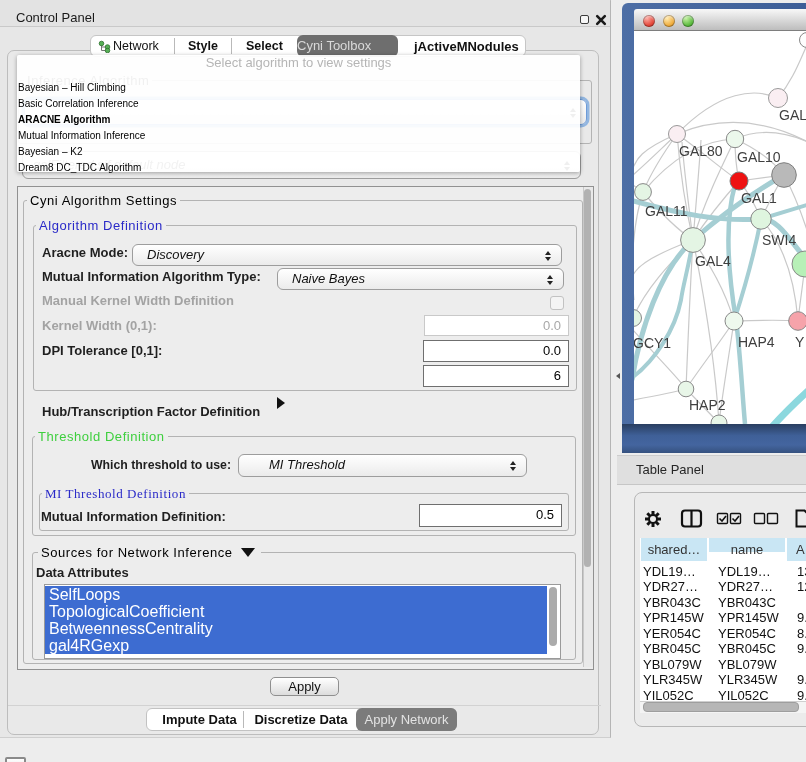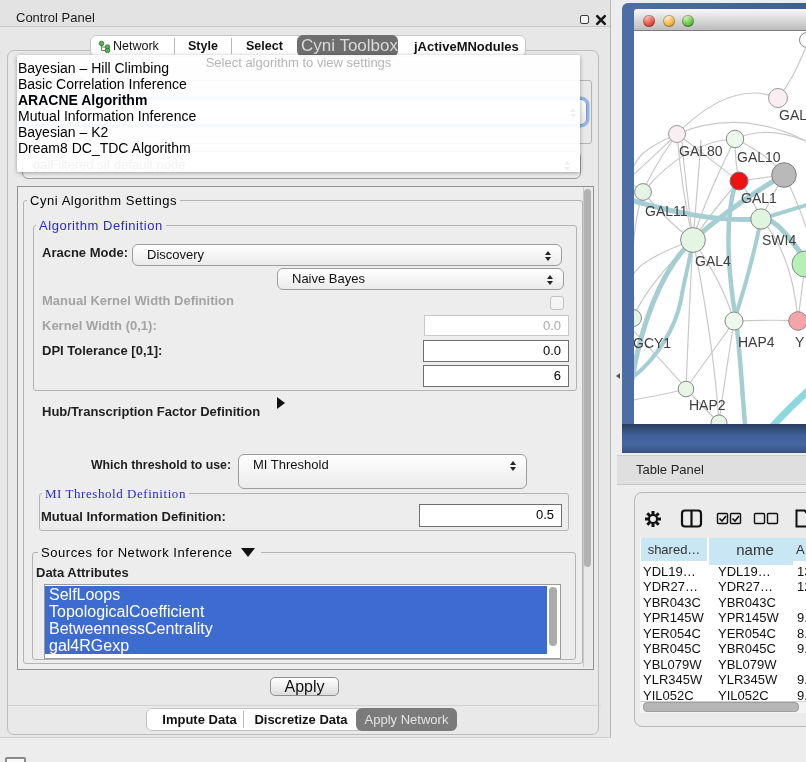--- a/index.html
+++ b/index.html
@@ -3,21 +3,21 @@
 <meta charset="utf-8">
 <style>
 html,body{margin:0;padding:0;}
 body{width:806px;height:762px;overflow:hidden;background:#ededed;font-family:"Liberation Sans",sans-serif;}
 #app{position:relative;width:806px;height:762px;}
 .abs{position:absolute;}
 .lbl{position:absolute;font-size:13px;font-weight:bold;color:#1f1f1f;line-height:16px;white-space:nowrap;}
 .dis{color:#a3a3a3;}
 .grp{position:absolute;border:1px solid #b3b3b3;border-radius:3px;}
 .grp>span{position:absolute;top:-8px;left:5px;background:#ededed;padding:0 3px;font-size:13px;letter-spacing:0.55px;line-height:15px;white-space:nowrap;}
-.combo{position:absolute;box-sizing:border-box;background:linear-gradient(#ffffff,#ebebeb);border:1px solid #9d9d9d;border-radius:6px;font-size:13px;color:#111;white-space:nowrap;}
+.combo{position:absolute;box-sizing:border-box;background:linear-gradient(#ffffff,#ebebeb);border:1px solid #9d9d9d;border-radius:6px;font-size:13px;color:#111;white-space:nowrap;font-style:italic;}
 .st{position:absolute;right:9px;width:7px;}
 .st i{display:block;width:0;height:0;border-left:3.5px solid transparent;border-right:3.5px solid transparent;}
 .st i.u{border-bottom:4px solid #222;margin-bottom:2px;}
 .st i.d{border-top:4px solid #222;}
 .tl{width:12px;height:12px;border-radius:50%;box-shadow:inset 0 0 0 1px rgba(0,0,0,0.28), inset 0 2px 2px rgba(255,255,255,0.5);}
 .fld{position:absolute;box-sizing:border-box;background:#fff;border:1px solid #7d7d7d;font-size:13px;color:#000;text-align:right;white-space:nowrap;}
 </style>
 </head>
 <body>
 <div id="app">
@@ -32,21 +32,21 @@
     </svg>
 
 <div class="abs" style="left:7px;top:50px;width:590px;height:683px;background:#e9e9e9;border:1px solid #bdbdbd;border-radius:7px;"></div>
 
 <div class="abs" style="left:17px;top:186px;width:575px;height:482px;background:#ededed;border:1px solid #919191;"></div>
 
 <div class="abs" style="left:583px;top:187px;width:9px;height:480px;background:#e9e9e9;border-left:1px solid #c9c9c9;"></div>
 <div class="abs" style="left:584px;top:189px;width:7px;height:378px;background:#b2b2b2;border-radius:3.5px;"></div>
 
 <div class="abs" id="toptabs" style="left:90px;top:35px;width:436px;height:22px;background:#fff;border:1px solid #c6c6c6;border-radius:6px;box-sizing:border-box;"></div>
-<div class="abs" style="left:297px;top:35px;width:101px;height:22px;background:#6e6e6e;border-radius:6px;color:#d9d9d9;font-size:17px;text-align:right;line-height:22px;">Cyni Toolbox</div>
+<div class="abs" style="left:297px;top:35px;width:101px;height:22px;background:#6e6e6e;border-radius:6px;color:#d9d9d9;font-size:13px;text-align:left;line-height:22px;">Cyni Toolbox</div>
 <svg class="abs" style="left:98px;top:40px;" width="13" height="13">
 <path d="M3.5 3.5 L3.5 10.5 L9.5 10.5 M3.5 7 L9.5 7" stroke="#777" stroke-width="1" fill="none"></path>
 <circle cx="3.5" cy="3.5" r="2.3" fill="#56b056" stroke="#2c702c" stroke-width="0.8"></circle>
 <circle cx="9.5" cy="7" r="2.3" fill="#56b056" stroke="#2c702c" stroke-width="0.8"></circle>
 <circle cx="9.5" cy="10.5" r="2.3" fill="#56b056" stroke="#2c702c" stroke-width="0.8"></circle>
 </svg>
 <div class="abs" style="left:113px;top:35px;height:22px;line-height:23px;font-size:12.5px;font-weight:normal;color:#111;">Network</div>
 <div class="abs" style="left:174px;top:38px;width:1px;height:16px;background:#b9b9b9;"></div>
 <div class="abs" style="left:188px;top:35px;height:22px;line-height:23px;font-size:12.5px;font-weight:bold;color:#111;">Style</div>
 <div class="abs" style="left:231px;top:38px;width:1px;height:16px;background:#b9b9b9;"></div>
@@ -72,61 +72,65 @@
     </div>
 <div class="grp" style="left:33px;top:225px;width:542px;height:164px;">
       <span style="left:2px;color:#2a2ac8;">Algorithm Definition</span>
     </div>
 
 <div class="lbl" style="left:42px;top:245px;">Aracne Mode:</div>
 <div class="combo" style="left:132px;top:244px;width:430px;height:22px;line-height:20px;padding-left:14px;">Discovery<span class="st" style="top:6px;">
         <i class="u"></i>
         <i class="d"></i>
       </span></div>
+<div class="lbl" style="left:42px;top:269px;">Mutual Information Algorithm Type:</div>
 <div class="combo" style="left:277px;top:268px;width:287px;height:22px;line-height:20px;padding-left:14px;">Naive Bayes<span class="st" style="top:6px;">
         <i class="u"></i>
         <i class="d"></i>
       </span></div>
 <div class="lbl dis" style="left:42px;top:293px;">Manual Kernel Width Definition</div>
 <div class="abs" style="left:550px;top:296px;width:12px;height:12px;background:#f4f4f4;border:1px solid #c2c2c2;border-radius:3px;"></div>
 <div class="lbl dis" style="left:42px;top:318px;">Kernel Width (0,1):</div>
 <div class="fld" style="left:424px;top:315px;width:145px;height:21px;line-height:19px;border-color:#c9c9c9;color:#a8a8a8;padding-right:7px;">0.0</div>
 <div class="lbl" style="left:42px;top:343px;">DPI Tolerance [0,1]:</div>
 <div class="fld" style="left:423px;top:340px;width:146px;height:22px;line-height:19px;border-width:1.5px;border-color:#6f6f6f;padding-right:7px;">0.0</div>
 <div class="fld" style="left:423px;top:365px;width:146px;height:22px;line-height:19px;border-width:1.5px;border-color:#6f6f6f;padding-right:7px;">6</div>
 
 <div class="lbl" style="left:42px;top:396px;margin-top:8px;">Hub/Transcription Factor Definition</div>
 <div class="abs" style="left:277px;top:397px;width:0;height:0;border-top:6px solid transparent;border-bottom:6px solid transparent;border-left:8px solid #111;"></div>
 
+<div class="grp" style="left:32px;top:436px;width:542px;height:98px;">
+      <span style="left:2px;color:#3ecf3e;">Threshold Definition</span>
+    </div>
 <div class="lbl" style="left:88px;top:457px;width:143px;text-align:right;font-size:12.3px;">Which threshold to use:</div>
-<div class="combo" style="left:238px;top:454px;width:289px;height:35px;line-height:20px;padding-left:14px;">MI Threshold<span class="st" style="top:6px;">
+<div class="combo" style="left:238px;top:454px;width:289px;height:23px;line-height:20px;padding-left:30px;">MI Threshold<span class="st" style="top:6px;">
         <i class="u"></i>
         <i class="d"></i>
       </span></div>
 <div class="grp" style="left:39px;top:493px;width:528px;height:36px;">
       <span style="left:2px;color:#2a2ac8;font-family:Liberation Serif, serif;">MI Threshold Definition</span>
     </div>
 <div class="lbl" style="left:41px;top:509px;">Mutual Information Definition:</div>
 <div class="fld" style="left:419px;top:504px;width:143px;height:23px;line-height:19px;border-width:1.5px;border-color:#6f6f6f;padding-right:7px;">0.5</div>
 
 <div class="grp" style="left:32px;top:552px;width:542px;height:106px;">
       <span style="padding-right:28px;">Sources for Network Inference</span>
     </div>
 <div class="abs" style="left:241px;top:548px;width:0;height:0;border-left:7px solid transparent;border-right:7px solid transparent;border-top:9px solid #111;"></div>
 <div class="lbl" style="left:36px;top:565px;">Data Attributes</div>
 <div class="abs" style="left:44px;top:584px;width:515px;height:73px;background:#fff;border:1px solid #9a9a9a;"></div>
 <div class="abs" style="left:45px;top:586px;width:502px;height:68px;background:#3d6cd1;"></div>
 <div class="abs" style="left:49px;top:586px;font-size:16px;line-height:17px;color:#fff;">SelfLoops<br>TopologicalCoefficient<br>BetweennessCentrality<br>gal4RGexp</div>
 <div class="abs" style="left:549px;top:587px;width:8px;height:59px;background:#ababab;border-radius:4px;"></div>
 
-<div class="abs" style="left:270px;top:677px;width:67px;height:17px;background:linear-gradient(#ffffff,#dcdcdc);border:1px solid #8f8f8f;border-radius:5px;font-size:16px;text-align:center;line-height:17px;color:#111;">Apply</div>
+<div class="abs" style="left:270px;top:677px;width:67px;height:17px;background:linear-gradient(#ffffff,#dcdcdc);border:1px solid #8f8f8f;border-radius:5px;font-size:13px;text-align:center;line-height:17px;color:#111;">Apply</div>
 
 <div class="abs" style="left:17px;top:55px;width:563px;height:117px;background:rgba(255,255,255,0.93);border-radius:2px;box-shadow:0 1px 4px rgba(0,0,0,0.35);z-index:5;"></div>
 <div class="abs" style="left:17px;top:55px;width:563px;height:14px;text-align:center;font-size:13px;color:#b5b5b5;z-index:6;">Select algorithm to view settings</div>
-<div class="abs" style="left:18px;top:60px;font-size:14px;line-height:16px;color:#000;z-index:6;">Bayesian – Hill Climbing<br>Basic Correlation Inference<br><b>ARACNE Algorithm</b><br>Mutual Information Inference<br>Bayesian – K2<br>Dream8 DC_TDC Algorithm</div>
+<div class="abs" style="left:18px;top:80px;font-size:10px;line-height:16px;color:#000;z-index:6;">Bayesian – Hill Climbing<br>Basic Correlation Inference<br><b>ARACNE Algorithm</b><br>Mutual Information Inference<br>Bayesian – K2<br>Dream8 DC_TDC Algorithm</div>
 
 <div class="abs" style="left:8px;top:705px;width:593px;height:1px;background:#d2d2d2;"></div>
 
 <div class="abs" style="left:146px;top:708px;width:311px;height:23px;background:#fff;border:1px solid #c2c2c2;border-radius:6px;box-sizing:border-box;"></div>
 <div class="abs" style="left:356px;top:708px;width:101px;height:23px;background:#7b7b7b;border-radius:6px;color:#e3e3e3;font-size:13px;text-align:center;line-height:23px;">Apply Network</div>
 <div class="abs" style="left:156px;top:708px;width:87px;height:23px;line-height:24px;font-size:13px;font-weight:bold;color:#111;text-align:center;">Impute Data</div>
 <div class="abs" style="left:243px;top:711px;width:1px;height:17px;background:#b9b9b9;"></div>
 <div class="abs" style="left:248px;top:708px;width:106px;height:23px;line-height:24px;font-size:13px;font-weight:bold;color:#111;text-align:center;">Discretize Data</div>
 
 <div class="abs" style="left:5px;top:757px;width:17px;height:12px;border:2px solid #8a8a8a;border-radius:2px;background:linear-gradient(#fff,#ddd);"></div>
@@ -239,21 +243,21 @@
 <rect x="86.5" y="4.5" width="10" height="10" rx="1"></rect>
 <path d="M75.5 9.5 l2.5 2.5 l4 -5" stroke-width="1.6"></path>
 <path d="M88.5 9.5 l2.5 2.5 l4 -5" stroke-width="1.6"></path>
 <rect x="110.5" y="4.5" width="10" height="10" rx="1"></rect>
 <rect x="123.5" y="4.5" width="10" height="10" rx="1"></rect>
 <path d="M152.5 1.5 h8 l5 5 v11 h-13 z" stroke-width="2"></path>
 </g>
 </svg>
 <div class="abs" style="left:640px;top:538px;width:166px;height:174px;background:#fff;"></div>
 <div class="abs" style="left:641px;top:538px;width:66px;height:23px;background:#c9e6f4;font-size:13px;text-align:center;line-height:23px;color:#333;">shared…</div>
-<div class="abs" style="left:709px;top:538px;width:76px;height:27px;background:#c9e6f4;font-size:15px;text-align:center;line-height:23px;color:#333;padding-left:8px;">name</div>
+<div class="abs" style="left:709px;top:538px;width:76px;height:14px;background:#c9e6f4;font-size:13px;text-align:center;line-height:23px;color:#333;">name</div>
 <div class="abs" style="left:787px;top:538px;width:19px;height:23px;background:#c9e6f4;font-size:13px;line-height:23px;color:#333;padding-left:9px;">A</div>
 <div class="abs" style="left:643px;top:564px;font-size:13px;line-height:15.45px;color:#111;">YDL19…<br>YDR27…<br>YBR043C<br>YPR145W<br>YER054C<br>YBR045C<br>YBL079W<br>YLR345W<br>YIL052C</div>
 <div class="abs" style="left:718px;top:564px;font-size:13px;line-height:15.45px;color:#111;">YDL19…<br>YDR27…<br>YBR043C<br>YPR145W<br>YER054C<br>YBR045C<br>YBL079W<br>YLR345W<br>YIL052C</div>
 <div class="abs" style="left:797px;top:564px;font-size:13px;line-height:15.45px;color:#111;">13<br>12<br>&nbsp;<br>9.<br>8.<br>9.<br>&nbsp;<br>9.<br>9.</div>
 <div class="abs" style="left:640px;top:701px;width:166px;height:11px;background:#f4f4f4;border-top:1px solid #cfcfcf;"></div>
 <div class="abs" style="left:643px;top:702px;width:154px;height:8px;background:#b6b6b6;border:1px solid #9e9e9e;border-radius:4px;"></div>
 
 <div class="abs" style="left:616px;top:373px;width:0;height:0;border-top:3px solid transparent;border-bottom:3px solid transparent;border-right:4px solid #555;"></div>
 </div>
 

